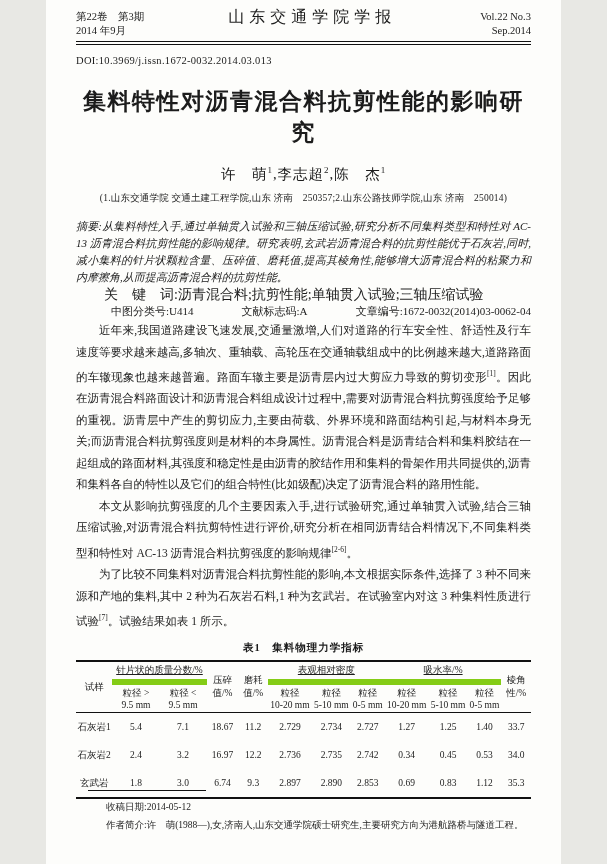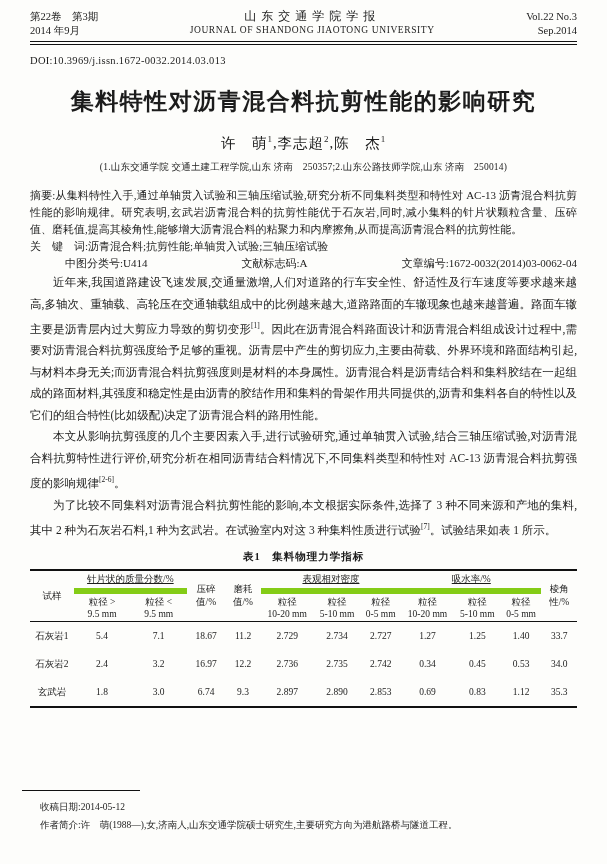--- a/index.html
+++ b/index.html
@@ -1,77 +1,76 @@
 <!DOCTYPE html>
 <html><head>
 <meta charset="utf-8">
 <style>
   html,body{margin:0;padding:0;background:#e8e8e4;}
   .page{
     position:relative;
-    width:607px;height:864px;
+    width:515px;height:864px;
     margin:0 auto;
     background:#fdfdfb;
     color:#1c1c1c;
     font-family:"Liberation Serif","DejaVu Serif",serif;
     box-sizing:border-box;
     padding:10px 30px 0 30px;
     overflow:hidden;
   }
   
   .jheader{display:flex;justify-content:space-between;align-items:flex-start;font-size:10.5px;line-height:13.5px;}
   .jheader .left{text-align:left;white-space:nowrap;}
   .jheader .center{text-align:center;flex:1;}
   .jheader .right{text-align:right;white-space:nowrap;}
-  .jtitle-cn{font-size:12px;letter-spacing:5px;}
+  .jtitle-cn{font-size:16px;letter-spacing:5px;}
   .jtitle-en{font-size:9.5px;letter-spacing:0.6px;}
   .double-rule{margin-top:4px;height:2px;border-top:1.2px solid #111;border-bottom:1.2px solid #111;}
   .doi-line{margin-top:10px;font-size:10.5px;letter-spacing:0.3px;}
   
   .article-title{margin-top:20px;text-align:center;font-size:23px;font-weight:bold;letter-spacing:1.5px;}
   .authors{margin-top:17px;text-align:center;font-size:14.5px;letter-spacing:1px;}
   .authors sup{font-size:9px;}
   .affiliation{margin-top:8px;text-align:center;font-size:9.5px;letter-spacing:0.2px;}
   
-  .abstract{margin-top:13px;font-size:11px;line-height:17px;text-align:justify;}
-  .kw-line{font-size:11px;line-height:17px;}
+  .abstract{margin-top:13px;font-size:11px;line-height:17px;text-align:justify;font-style:italic;}
+  .kw-line{font-size:14px;line-height:17px;margin-left:28px;}
   .meta-line{display:flex;justify-content:space-between;font-size:11px;line-height:17px;margin-left:35px;}
   
   .body-p{margin:0;font-size:11.5px;line-height:21.5px;text-align:justify;text-indent:2em;}
   .body-block{margin-top:0;}
   .body-p sup{font-size:7.5px;}
   .section-heading{margin:11px 0 9px 0;font-size:13.5px;font-weight:bold;letter-spacing:1px;}
   .section-heading .no{margin-right:14px;}
   
   .tbl-caption{margin-top:9px;text-align:center;font-size:10.5px;font-weight:bold;letter-spacing:1px;}
   table.data{margin-top:5px;width:100%;border-collapse:collapse;font-size:9.5px;table-layout:auto;}
   table.data{border-top:2px solid #111;border-bottom:2px solid #111;}
   table.data th{font-weight:normal;text-align:center;vertical-align:middle;white-space:pre-line;padding:2px 1px;}
   table.data thead{border-bottom:1.4px solid #111;}
   th.grp{border-bottom:6px solid #84cc16;padding:3px 6px 2px 6px;text-decoration:underline;}
   table.data td{text-align:center;padding:7.5px 1px;white-space:nowrap;}
   td.sample-col{text-align:center;}
   
-  .footnote{position:absolute;left:22px;right:30px;bottom:30px;font-size:9.5px;line-height:18px;}
+  .footnote{position:absolute;left:42px;right:30px;bottom:30px;font-size:9.5px;line-height:18px;}
   .footnote-rule{width:118px;border-top:1.6px solid #111;margin-bottom:7px;}
   .footnote p{margin:0;padding-left:18px;}
 </style>
 </head>
 <body>
 
 <div class="page">
 
   <div class="jheader">
     <div class="left">
       <div>第22卷　第3期</div>
       <div>2014 年9月</div>
     </div>
     <div class="center">
       <div class="jtitle-cn">山东交通学院学报</div>
-      <div class="jtitle-en">JOURNAL OF SHANDONG JIAOTONG UNIVERSITY</div>
     </div>
     <div class="right">
       <div>Vol.22 No.3</div>
       <div>Sep.2014</div>
     </div>
   </div>
   <div class="double-rule"></div>
 
   <div class="doi-line">DOI:10.3969/j.issn.1672-0032.2014.03.013</div>
 

